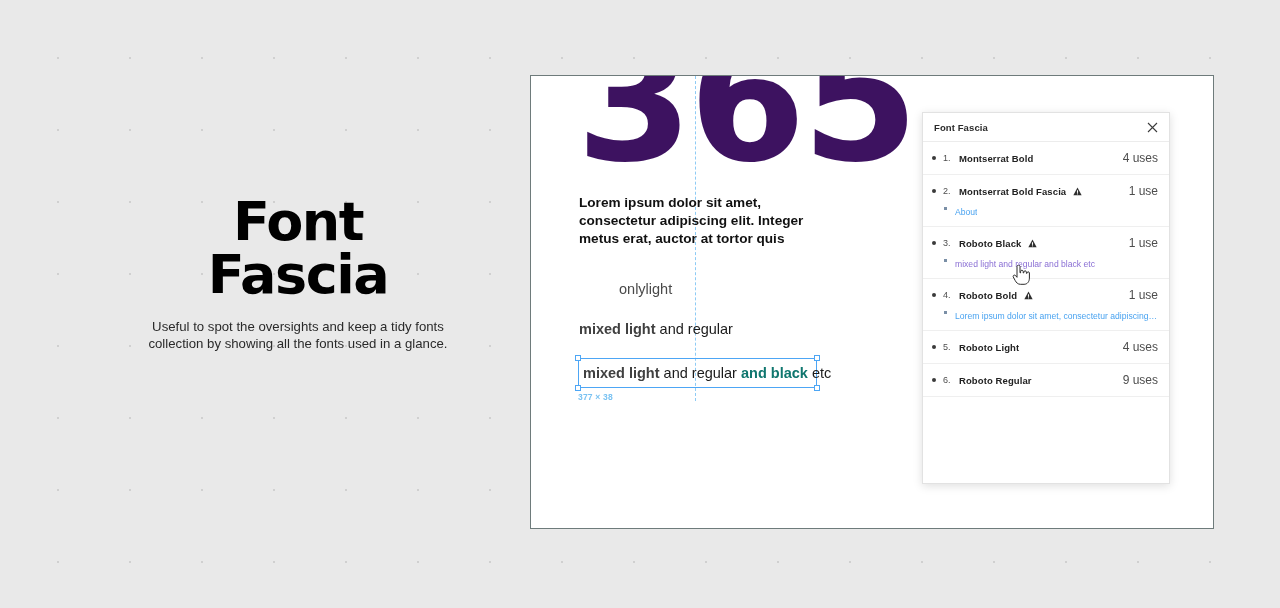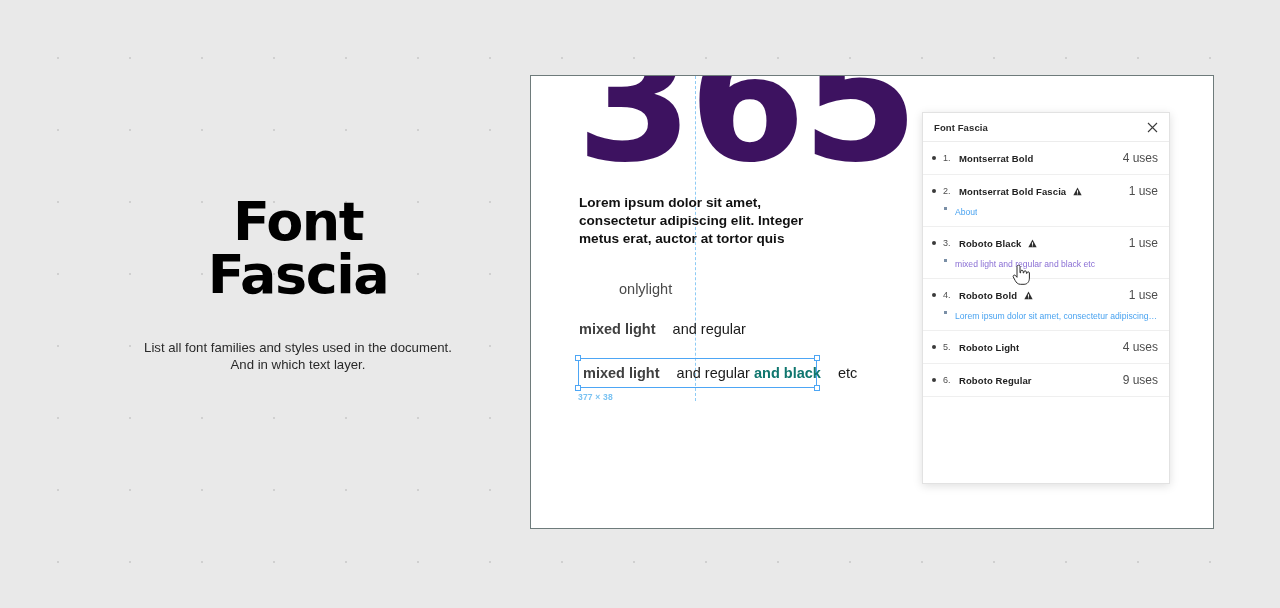--- a/index.html
+++ b/index.html
@@ -111,21 +111,21 @@
     margin-left: 40px;
   }
 
   .tx-mixed1 {
     left: 48px;
     top: 245px;
     font-size: 14.5px;
   }
 
   .w-light { font-weight: 700; color: #404040; }
-  .w-regular { font-weight: 400; color: #1b1b1b; margin-left: 13px; }
+  .w-regular { font-weight: 400; color: #1b1b1b; }
   .w-black { font-weight: bold; color: #0f766e; }
 
   
   .selection-wrap {
     position: absolute;
     left: 47px;
     top: 282px;
     width: 239px;
     height: 30px;
   }
@@ -294,22 +294,22 @@
     pointer-events: none;
   }
   .cursor svg { display: block; }
 </style>
 </head>
 <body>
 
 <div class="left-col">
   <div class="promo-title">Font
 Fascia</div>
-  <div class="promo-body">List all font families and styles used in the document.
-And in which text layer.</div>
+  <div class="promo-body second">Useful to spot the oversights and keep a tidy fonts
+collection by showing all the fonts used in a glance.</div>
 </div>
 
 <div class="canvas-frame">
 
   <div class="hero-number">365</div>
 
   <div class="guide-v"></div>
 
   <div class="tx tx-lorem">Lorem ipsum dolor sit amet, consectetur adipiscing elit. Integer metus erat, auctor at tortor quis</div>
 

